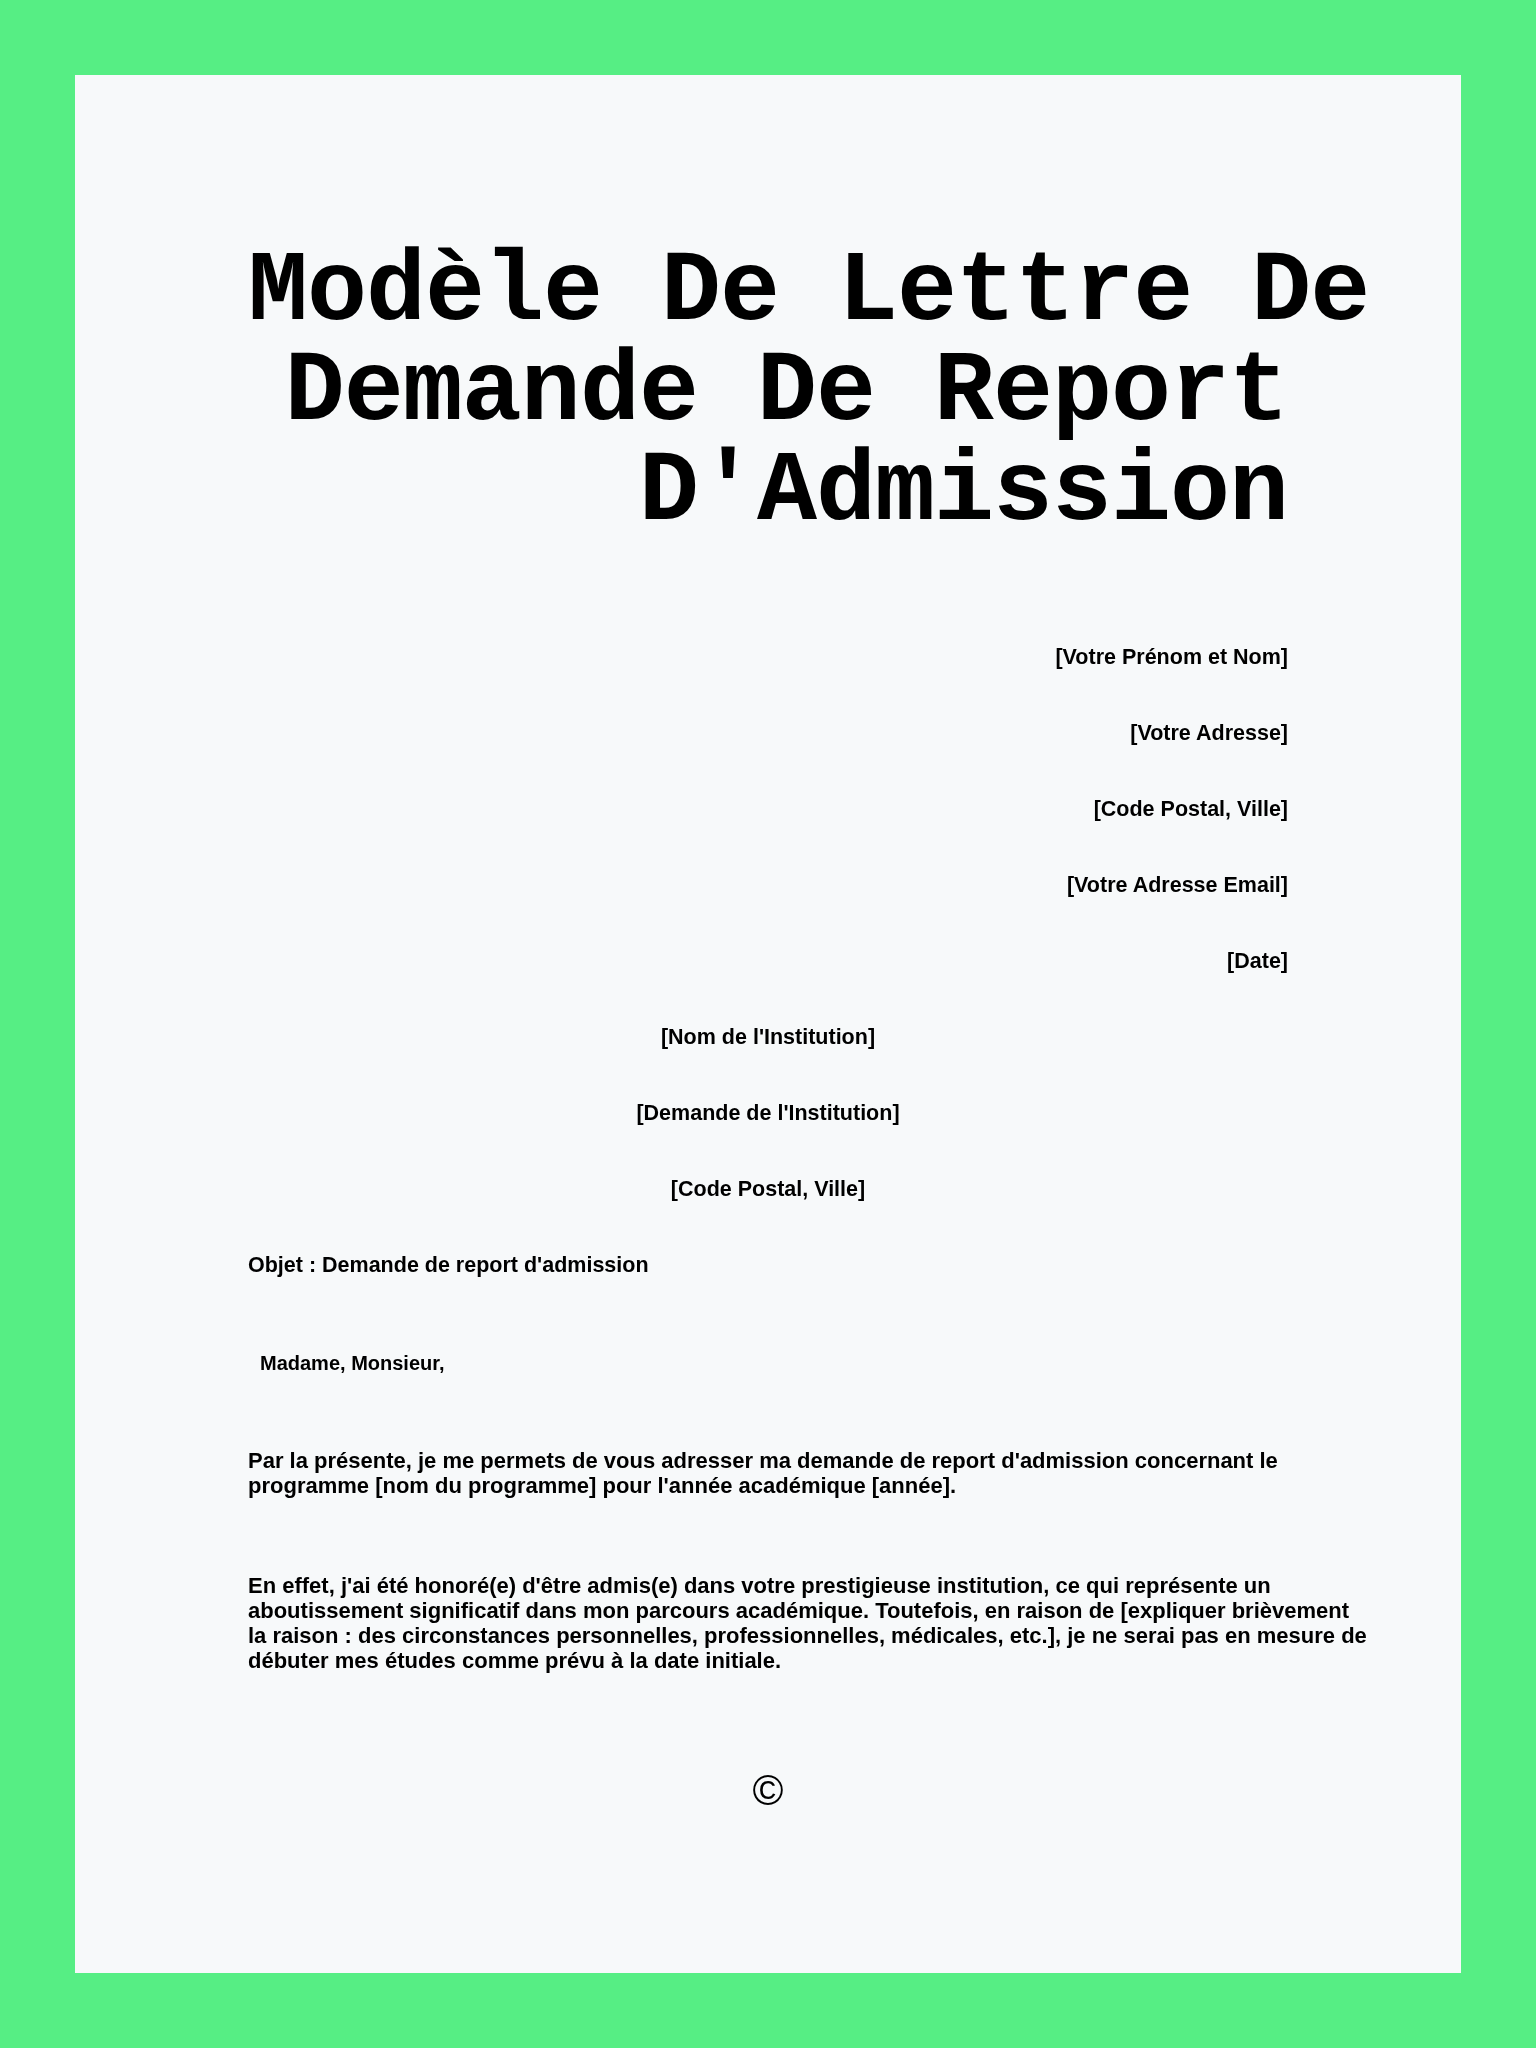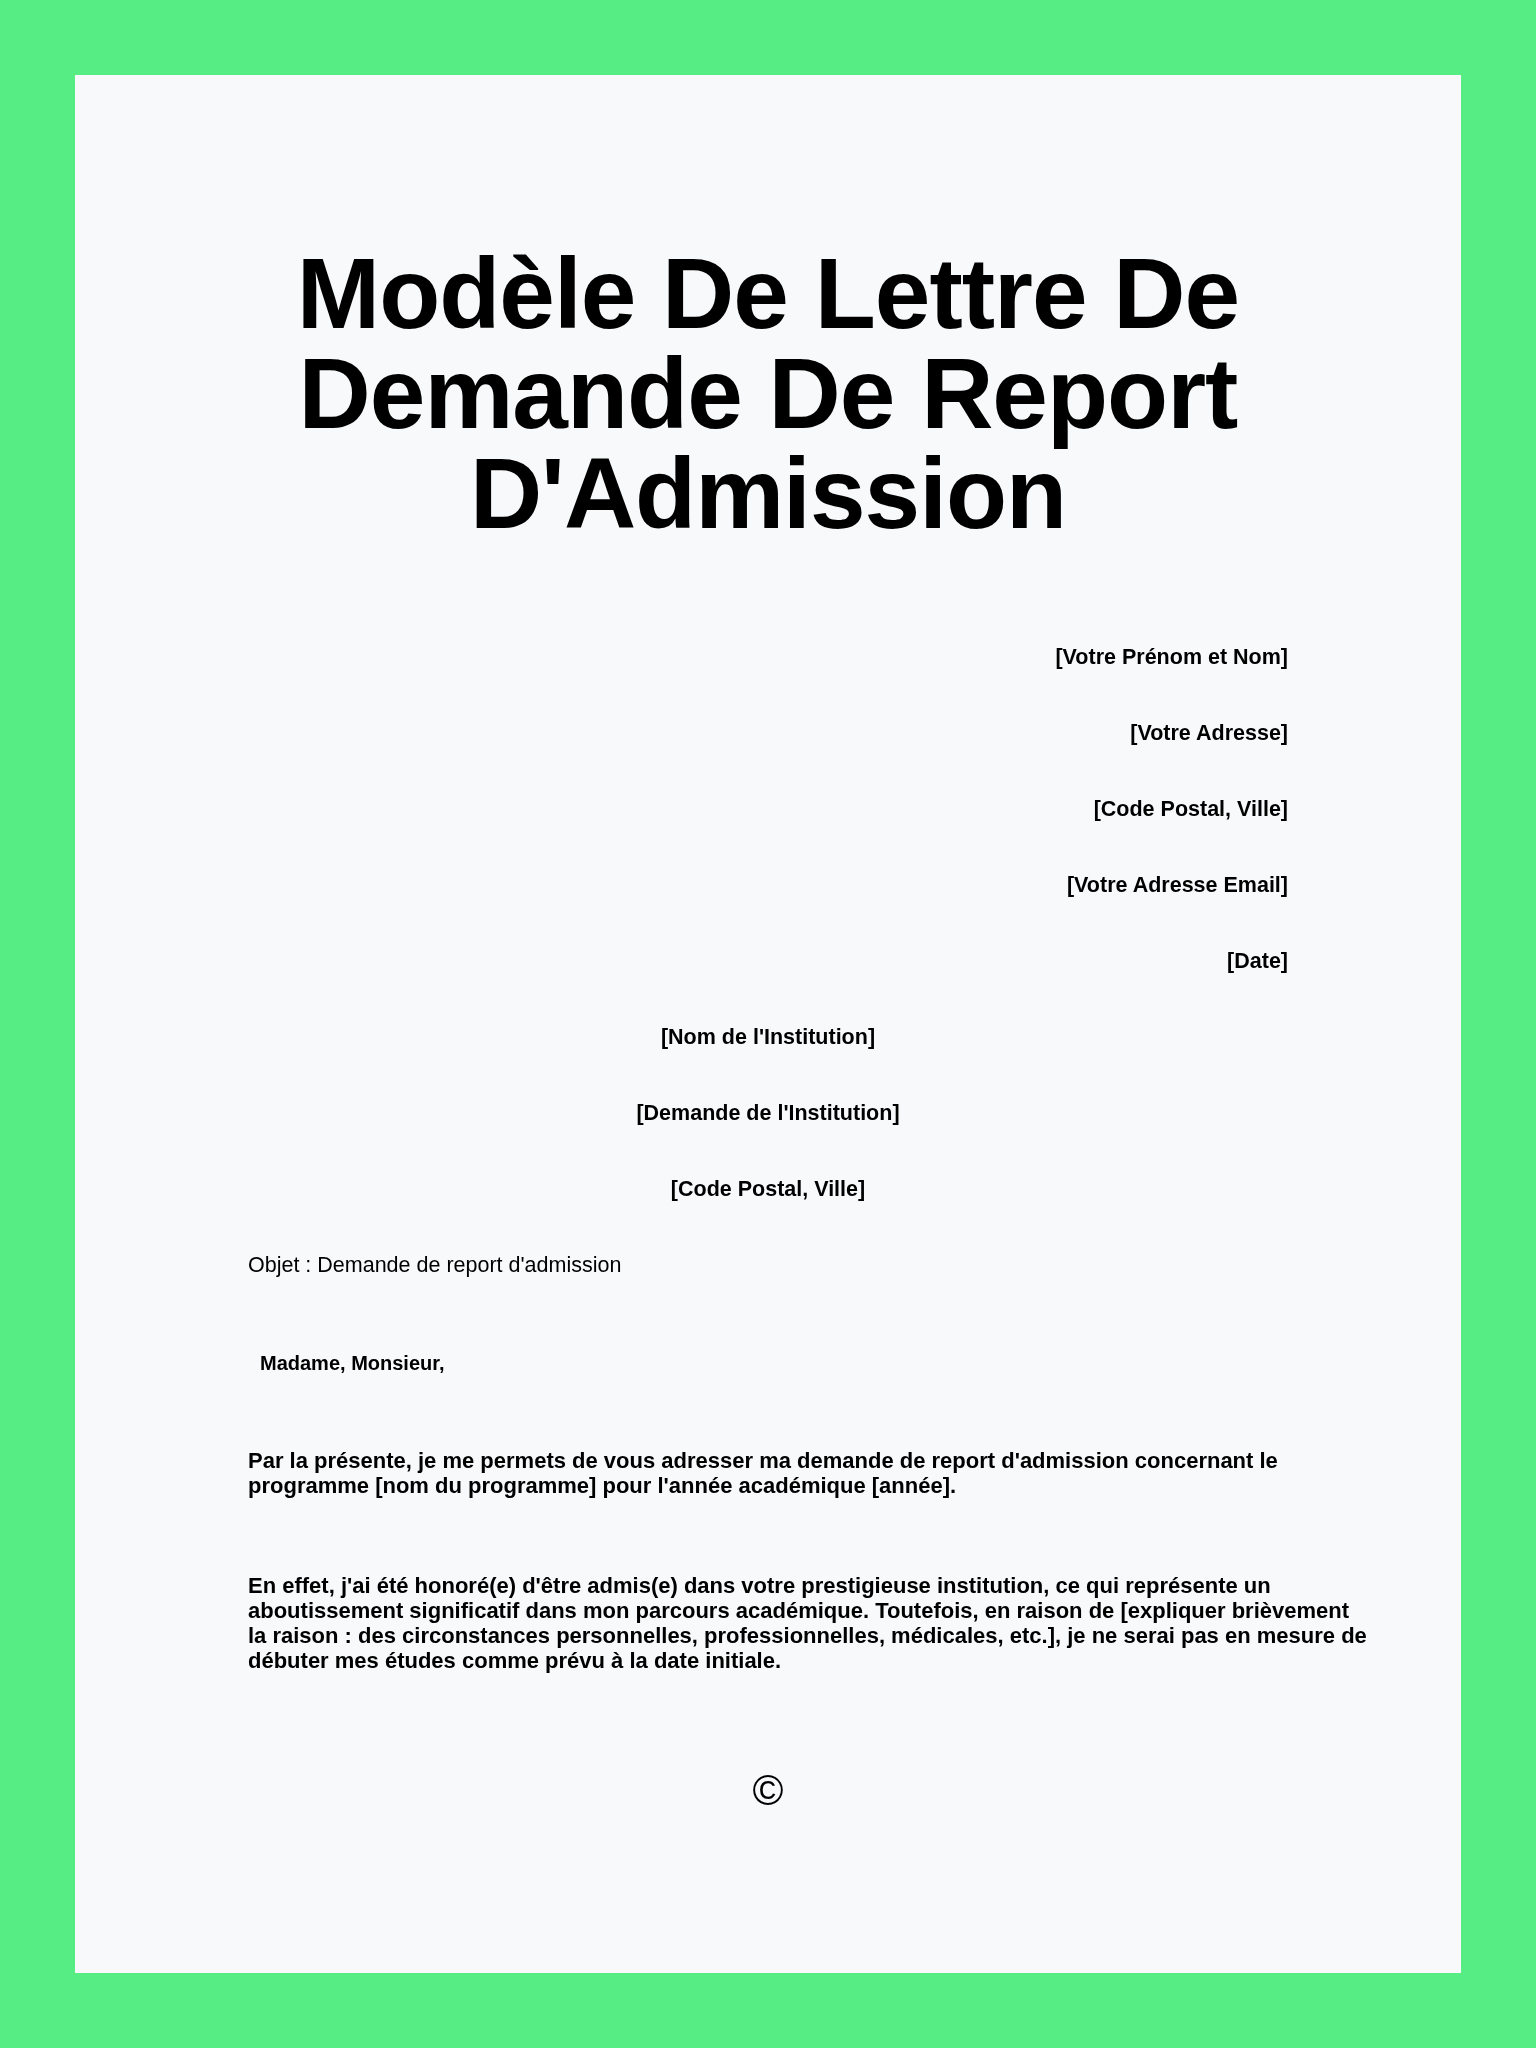--- a/index.html
+++ b/index.html
@@ -22,38 +22,39 @@
     width: 1040px;
     margin: 0 auto;
     padding-top: 168px;
     color: #000;
   }
   .title {
     margin: 0 0 103px 0;
     font-size: 100px;
     line-height: 100px;
     font-weight: 700;
-    text-align: center;
+    text-align: right;
     letter-spacing: -1px;
+    font-family: Liberation Mono, monospace;
   }
   .title span { display: block; white-space: nowrap; }
   .field {
     margin: 0 0 54px 0;
     font-size: 21.5px;
     line-height: 22px;
     font-weight: 700;
     white-space: nowrap;
   }
   .sender-block { margin: 0 0 34px 0; text-align: right; }
   .recipient-block { margin: 0 0 24px 0; text-align: center; }
   .subject {
     margin: 0 0 77px 0;
     font-size: 21.5px;
     line-height: 22px;
-    font-weight: 400;
+    font-weight: 700;
     white-space: nowrap;
   }
   .salutation {
     margin: 0 0 74px 12px;
     font-size: 20px;
     line-height: 21px;
     font-weight: 700;
     white-space: nowrap;
   }
   .para {

